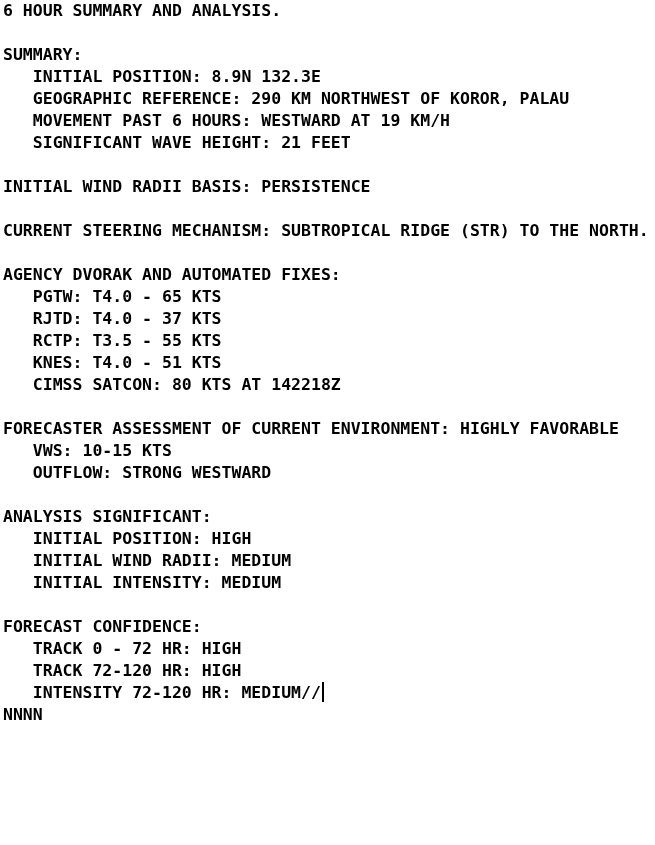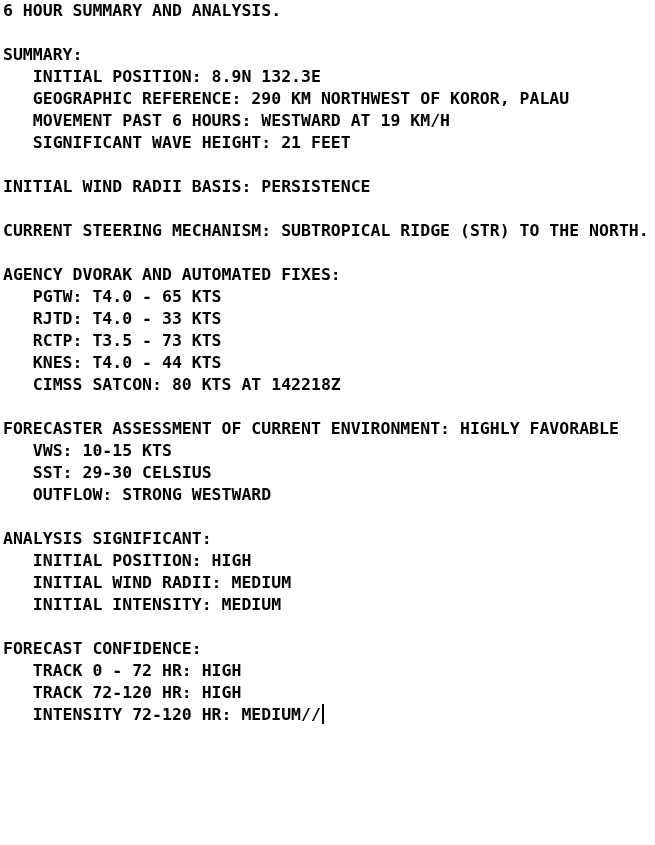--- a/index.html
+++ b/index.html
@@ -51,32 +51,32 @@
     <div class="line"><span>   GEOGRAPHIC REFERENCE: 290 KM NORTHWEST OF KOROR, PALAU</span></div>
     <div class="line"><span>   MOVEMENT PAST 6 HOURS: WESTWARD AT 19 KM/H</span></div>
     <div class="line"><span>   SIGNIFICANT WAVE HEIGHT: 21 FEET</span></div>
     <div class="line"><span></span></div>
     <div class="line"><span>INITIAL WIND RADII BASIS: PERSISTENCE</span></div>
     <div class="line"><span></span></div>
     <div class="line"><span>CURRENT STEERING MECHANISM: SUBTROPICAL RIDGE (STR) TO THE NORTH.</span></div>
     <div class="line"><span></span></div>
     <div class="line"><span>AGENCY DVORAK AND AUTOMATED FIXES:</span></div>
     <div class="line"><span>   PGTW: T4.0 - 65 KTS</span></div>
-    <div class="line"><span>   RJTD: T4.0 - 33 KTS</span></div>
-    <div class="line"><span>   RCTP: T3.5 - 73 KTS</span></div>
-    <div class="line"><span>   KNES: T4.0 - 44 KTS</span></div>
+    <div class="line"><span>   RJTD: T4.0 - 37 KTS</span></div>
+    <div class="line"><span>   RCTP: T3.5 - 55 KTS</span></div>
+    <div class="line"><span>   KNES: T4.0 - 51 KTS</span></div>
     <div class="line"><span>   CIMSS SATCON: 80 KTS AT 142218Z</span></div>
     <div class="line"><span></span></div>
     <div class="line"><span>FORECASTER ASSESSMENT OF CURRENT ENVIRONMENT: HIGHLY FAVORABLE</span></div>
     <div class="line"><span>   VWS: 10-15 KTS</span></div>
-    <div class="line"><span>   SST: 29-30 CELSIUS</span></div>
     <div class="line"><span>   OUTFLOW: STRONG WESTWARD</span></div>
     <div class="line"><span></span></div>
     <div class="line"><span>ANALYSIS SIGNIFICANT:</span></div>
     <div class="line"><span>   INITIAL POSITION: HIGH</span></div>
     <div class="line"><span>   INITIAL WIND RADII: MEDIUM</span></div>
     <div class="line"><span>   INITIAL INTENSITY: MEDIUM</span></div>
     <div class="line"><span></span></div>
     <div class="line"><span>FORECAST CONFIDENCE:</span></div>
     <div class="line"><span>   TRACK 0 - 72 HR: HIGH</span></div>
     <div class="line"><span>   TRACK 72-120 HR: HIGH</span></div>
     <div class="line"><span>   INTENSITY 72-120 HR: MEDIUM//</span><span class="caret"></span></div>
+    <div class="line"><span>NNNN</span></div>
   </div>
 
 </body></html>

